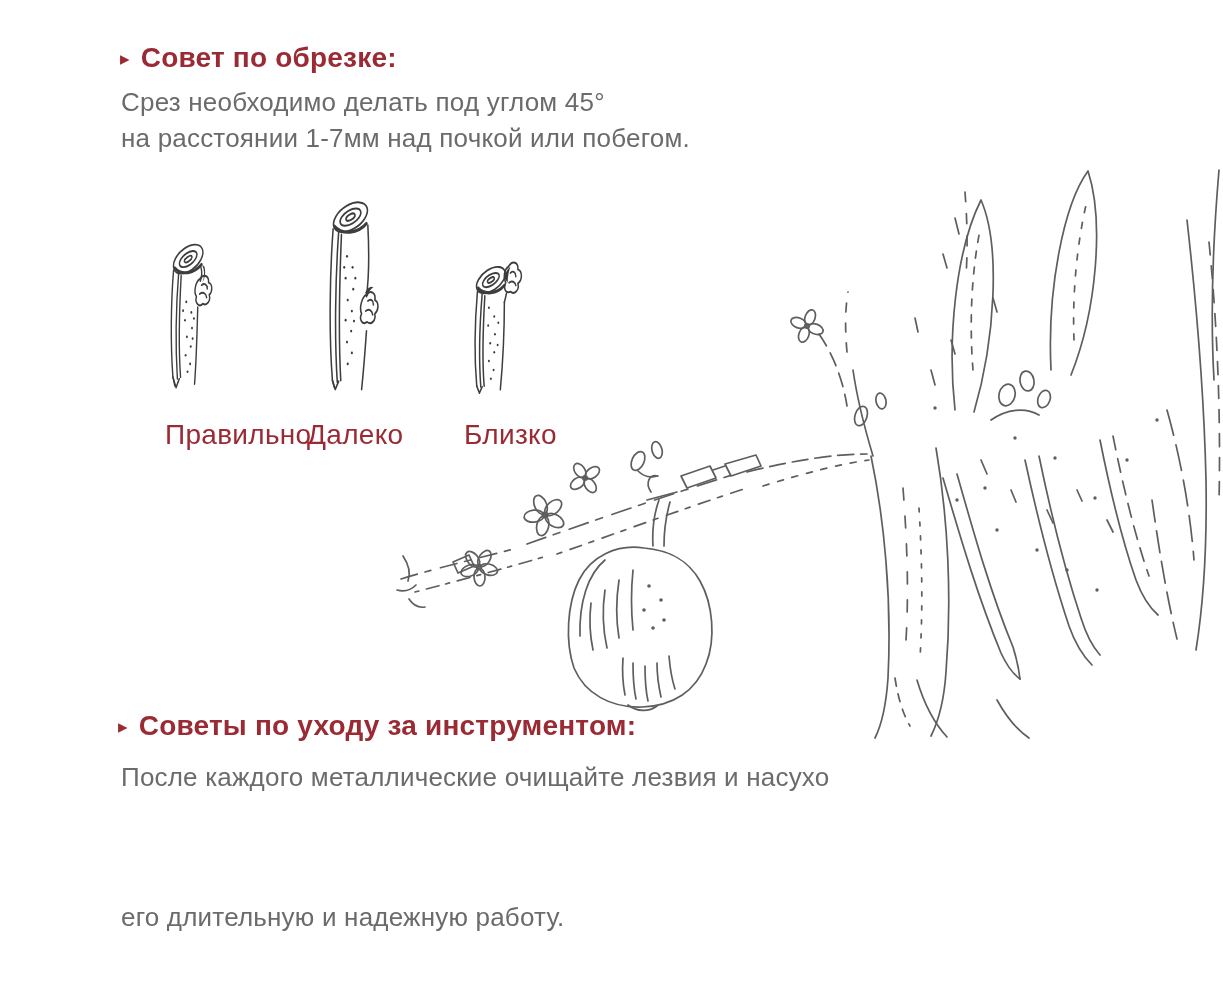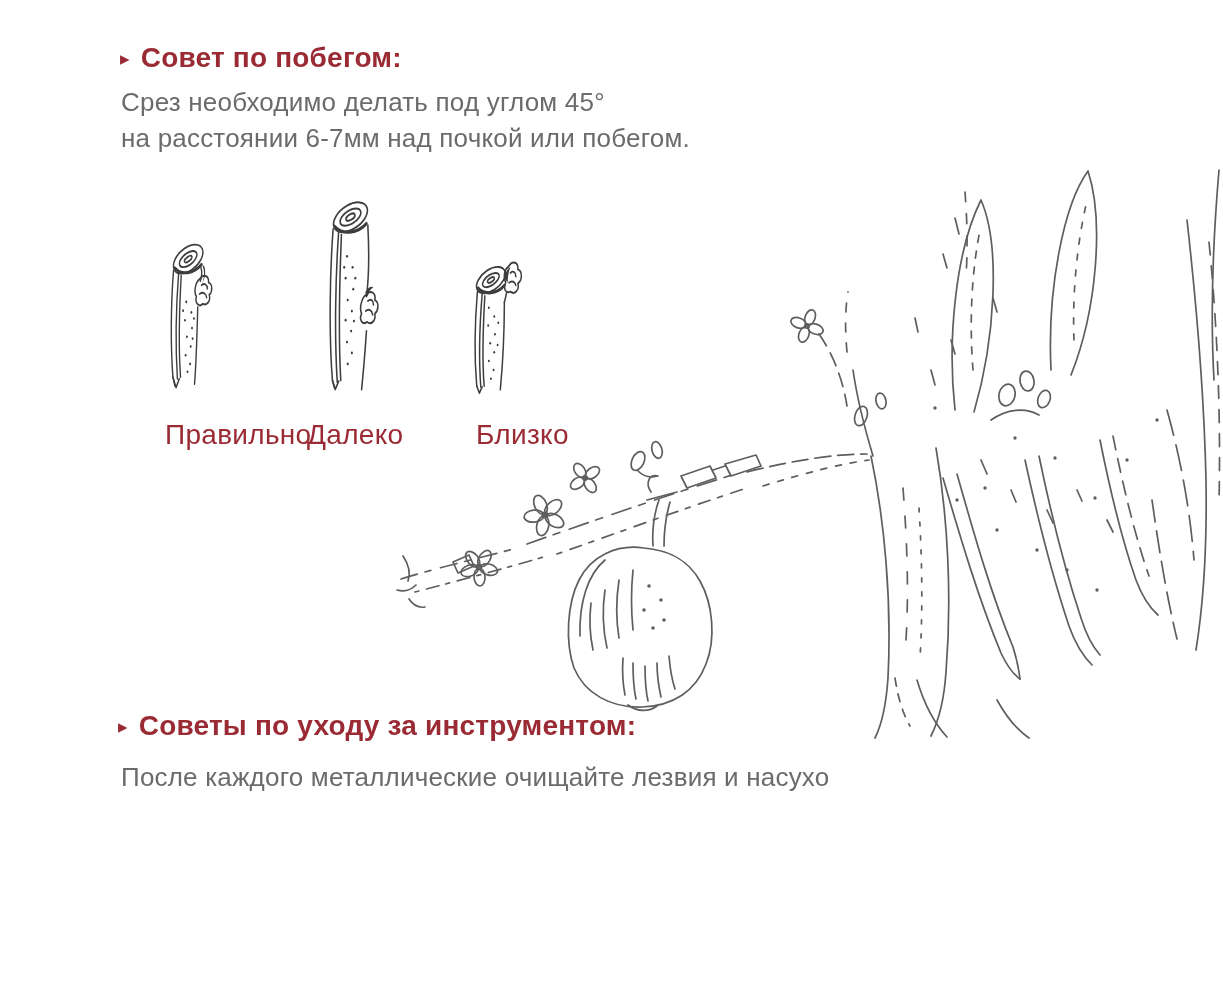--- a/index.html
+++ b/index.html
@@ -45,26 +45,26 @@
   .sketch path,.sketch ellipse,.sketch circle{stroke:var(--sketch);fill:none;stroke-width:1.7;stroke-linecap:round;stroke-linejoin:round;}
   .sketch .dot{fill:var(--sketch);stroke:none;}
 </style>
 </head>
 <body>
 
 <div class="page">
 
   <h2 class="heading" style="left:120px;top:42px;">
     <span class="bullet">▸</span>
-    <span>Совет по побегом:</span>
+    <span>Совет по обрезке:</span>
   </h2>
 
   <p class="body-text" style="left:121px;top:84px;">
     <span>Срез необходимо делать под углом 45°</span>
-    <span>на расстоянии 6-7мм над почкой или побегом.</span>
+    <span>на расстоянии 1-7мм над почкой или побегом.</span>
   </p>
 
   <svg class="illus twig" style="left:164px;top:232px;" width="70" height="166" viewBox="0 0 110 190" preserveAspectRatio="none">
     <ellipse cx="38" cy="31" rx="25" ry="13.5" transform="rotate(-27 38 31)"></ellipse>
     <ellipse cx="38" cy="31" rx="15" ry="7" transform="rotate(-27 38 31)"></ellipse>
     <ellipse cx="38" cy="31" rx="6.5" ry="2.6" transform="rotate(-27 38 31)"></ellipse>
     <path class="rim" d="M17,41 C27,50 47,48 59,37"></path>
     <path d="M15,44 C11,80 10,128 14,166 L17,176"></path>
     <path d="M23,47 C19,84 18,132 21,168"></path>
     <path d="M27,50 C24,90 23,136 26,166"></path>
@@ -149,21 +149,21 @@
       <circle class="dot" cx="28" cy="118" r="1.4"></circle>
         <circle class="dot" cx="35" cy="128" r="1.4"></circle>
       <circle class="dot" cx="31" cy="138" r="1.4"></circle>
         <circle class="dot" cx="42" cy="75" r="1.4"></circle>
       <circle class="dot" cx="41" cy="100" r="1.4"></circle>
     </g>
   </svg>
 
   <span class="cut-label" style="left:120px;top:419px;margin-left:45px;">Правильно</span>
   <span class="cut-label" style="left:307px;top:419px;">Далеко</span>
-  <span class="cut-label" style="left:476px;top:419px;">Близко</span>
+  <span class="cut-label" style="left:464px;top:419px;">Близко</span>
 
   <svg class="illus sketch" style="left:395px;top:158px;" width="828" height="590" viewBox="0 0 828 590">
 
     <path d="M6,421 C45,409 85,400 122,390" stroke-dasharray="17 8 6 10"></path>
     <path d="M20,434 C62,423 104,412 152,398" stroke-dasharray="4 8 13 7"></path>
     <path d="M132,386 C200,362 270,338 340,316" stroke-dasharray="20 8 7 10"></path>
     <path d="M162,396 C225,374 290,350 352,330" stroke-dasharray="5 9 12 8"></path>
     <path d="M352,314 C400,302 440,296 472,296" stroke-dasharray="16 7"></path>
     <path d="M368,328 C410,315 445,306 474,302" stroke-dasharray="6 9"></path>
 
@@ -298,15 +298,16 @@
   <h2 class="heading" style="left:118px;top:710px;">
     <span class="bullet">▸</span>
     <span>Советы по уходу за инструментом:</span>
   </h2>
 
   <p class="body-text" style="left:121px;top:760px;line-height:35px;">
     <span>После каждого металлические очищайте лезвия и насухо</span>
   </p>
 
   <p class="body-text" style="left:121px;top:900px;line-height:35px;">
+    <span>его длительную и надежную работу.</span>
   </p>
 
 </div>
 
 </body></html>

